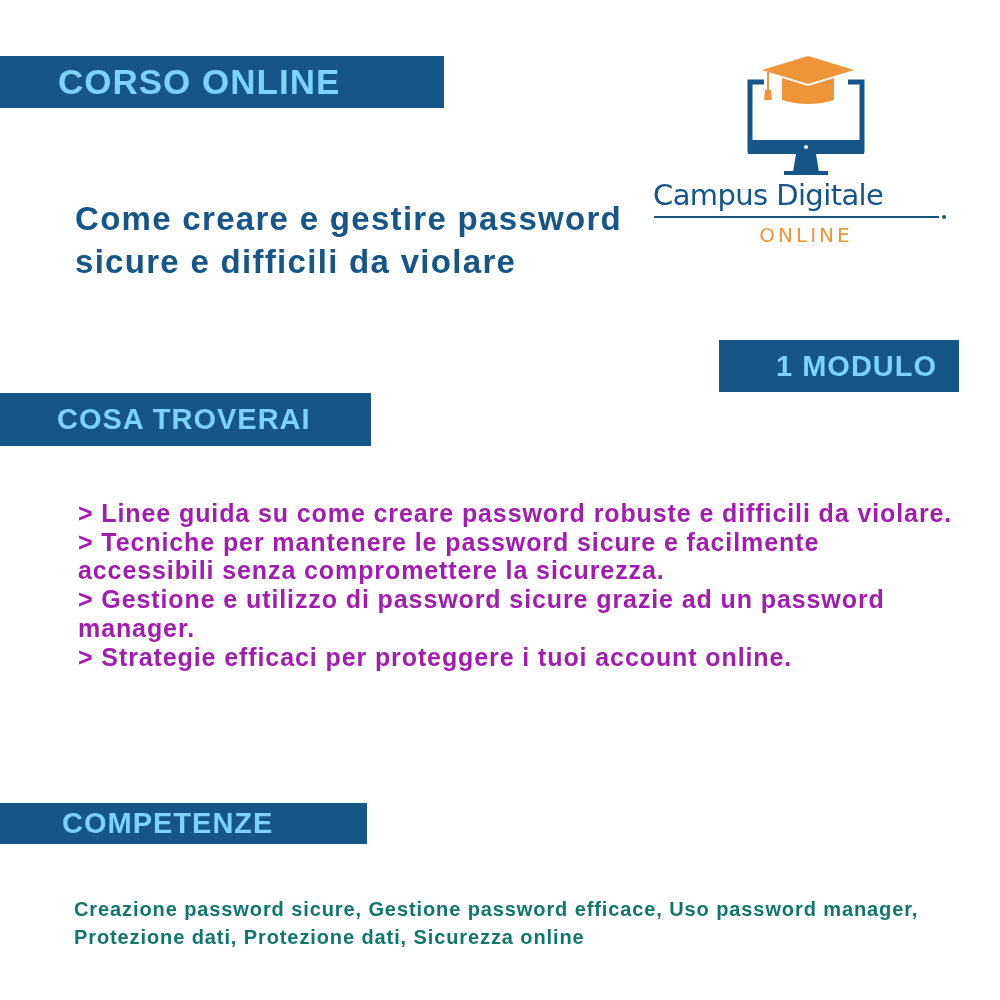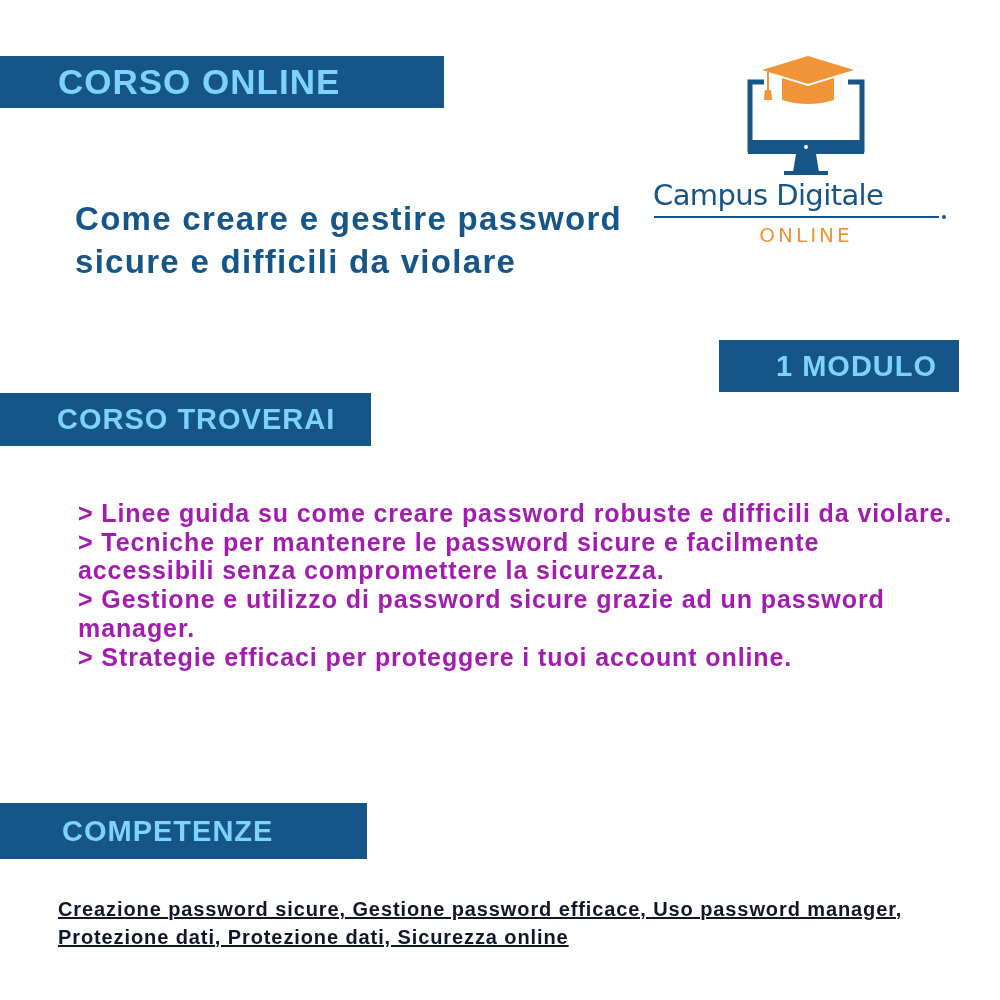--- a/index.html
+++ b/index.html
@@ -33,21 +33,21 @@
       left: 719px; top: 340px; width: 240px; height: 52px;
       padding-left: 57px;
       font-size: 29px;
     }
     #banner-cosa {
       left: 0; top: 393px; width: 371px; height: 53px;
       padding-left: 57px;
       font-size: 29px;
     }
     #banner-competenze {
-      left: 0; top: 803px; width: 367px; height: 56px;
+      left: 0; top: 803px; width: 367px; height: 41px;
       padding-left: 62px;
       font-size: 29px;
       text-align: right;
     }
     #course-title {
       position: absolute;
       left: 59px; top: 181px;
       width: 560px;
       color: #155587;
       font-weight: bold;
@@ -64,29 +64,28 @@
       list-style: none;
       color: #a21caf;
       font-weight: bold;
       font-size: 25px;
       line-height: 28.7px;
       letter-spacing: 0.9px;
     }
     #features-list li { margin: 0; padding: 0; }
     #skills-text {
       position: absolute;
-      left: 58px; top: 895px;
+      left: 74px; top: 895px;
       width: 880px;
       margin: 0;
-      color: #0f172a;
+      color: #0f766e;
       font-weight: bold;
       font-size: 20px;
       line-height: 28px;
       letter-spacing: 0.9px;
-      text-decoration: underline;
     }
     
     #logo {
       position: absolute;
       left: 650px; top: 52px;
       width: 300px; height: 200px;
     }
     #logo svg { position: absolute; left: 96px; top: 0; }
     #logo-name {
       position: absolute;
@@ -156,21 +155,21 @@
   <div id="logo-underline"></div>
   <div id="logo-dot"></div>
   <div id="logo-sub">ONLINE</div>
 </div>
 
 <div id="banner-modulo" class="banner">
   <span>1 MODULO</span>
 </div>
 
 <div id="banner-cosa" class="banner">
-  <span>CORSO TROVERAI</span>
+  <span>COSA TROVERAI</span>
 </div>
 
 <ul id="features-list">
   <li>&gt; Linee guida su come creare password robuste e difficili da violare.</li>
   <li>&gt; Tecniche per mantenere le password sicure e facilmente accessibili senza compromettere la sicurezza.</li>
   <li>&gt; Gestione e utilizzo di password sicure grazie ad un password manager.</li>
   <li>&gt; Strategie efficaci per proteggere i tuoi account online.</li>
 </ul>
 
 <div id="banner-competenze" class="banner">

